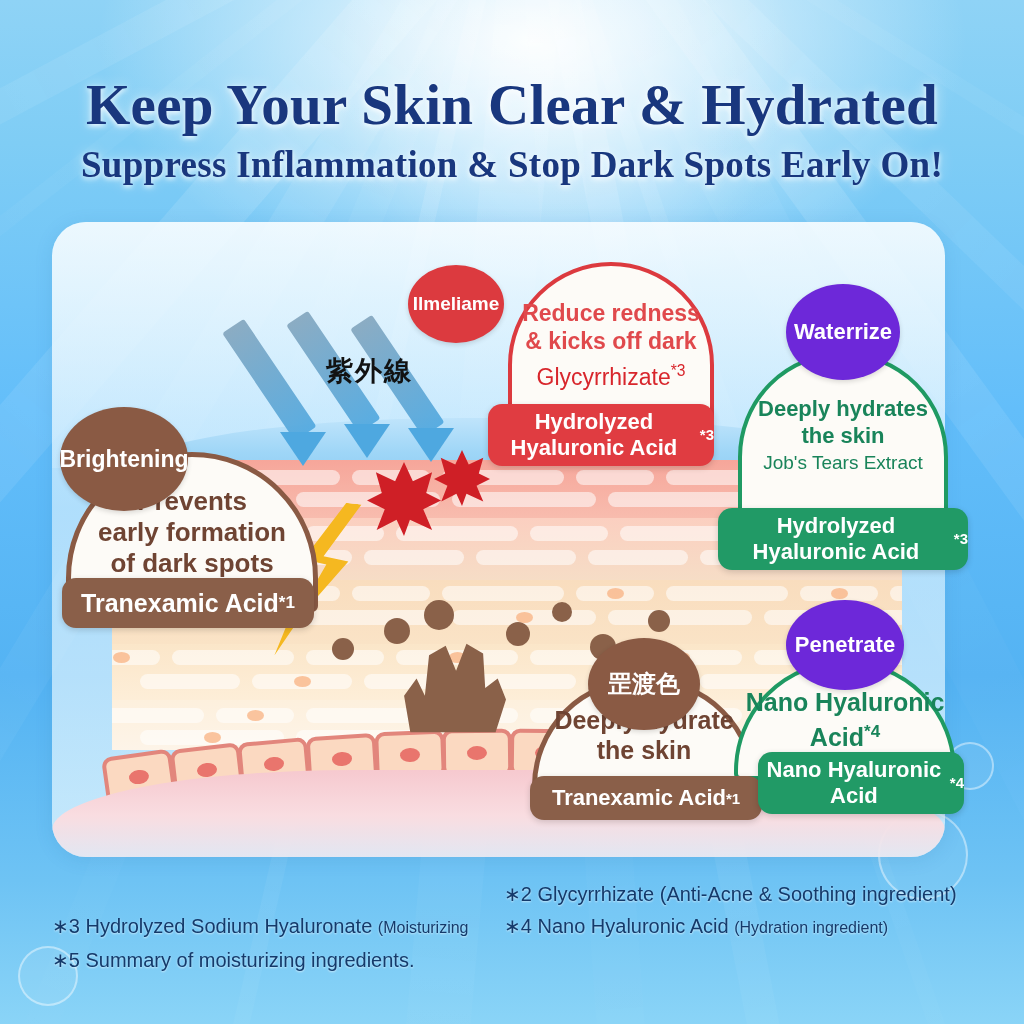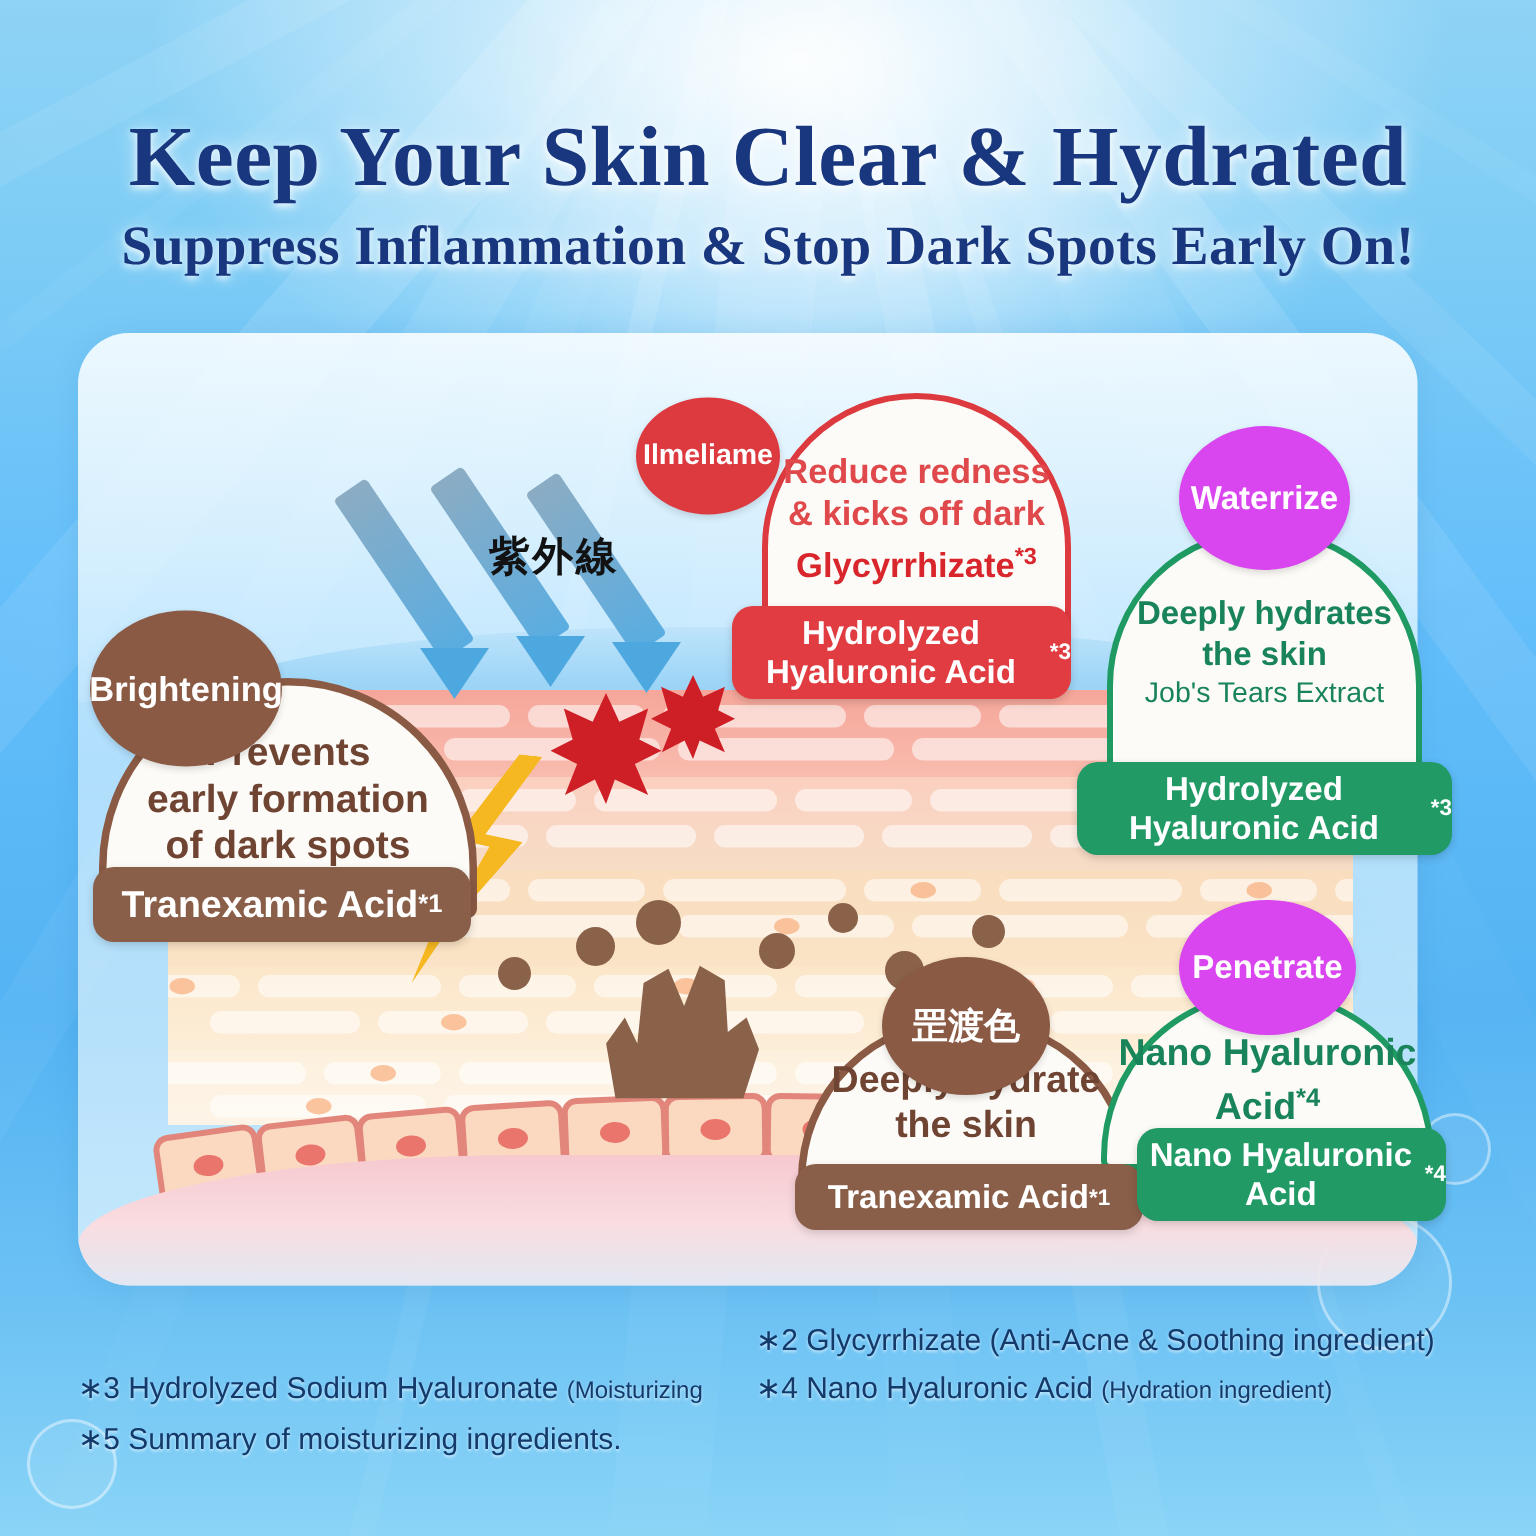--- a/index.html
+++ b/index.html
@@ -86,21 +86,21 @@
     text-align:center;background:#fdfbf7;z-index:2;box-sizing:border-box;}
   .banner{position:absolute;border-radius:14px;display:flex;align-items:center;justify-content:center;
     text-align:center;color:#fff;font-weight:700;z-index:4;box-shadow:0 2px 6px rgba(0,0,0,.16);}
   .sup{font-size:.68em;vertical-align:super;}
 
   
   .c-red .badge{background:#dc3a3f;}
   .c-red .dome{border:4px solid #dc3a3f;color:#e0494c;}
   .c-red .banner{background:#e03c41;}
   
-  .c-grn .badge{background:#d946ef;}
+  .c-grn .badge{background:#6d28d9;}
   .c-grn .dome{border:4px solid #1f9a63;color:#19845a;}
   .c-grn .banner{background:#219a66;}
   
   .c-brn .badge{background:#8a5a44;}
   .c-brn .dome{border:5px solid #8a5a44;color:#6f4433;}
   .c-brn .banner{background:#8a5f49;}
 
   
   .fn{position:absolute;color:#143a6b;font-size:20px;line-height:20px;white-space:nowrap;
     text-shadow:0 1px 2px rgba(255,255,255,.6);}
@@ -314,25 +314,25 @@
     <div class="banner" style="left:62px;top:578px;width:252px;height:50px;font-size:25px;">
       <span>Tranexamic Acid</span>
         <span class="sup">*1</span>
     </div>
   </div>
 
   <div class="callout c-red">
     <div class="dome" style="left:508px;top:262px;width:206px;height:170px;border-radius:103px 103px 6px 6px;font-size:23px;line-height:28px;font-weight:600;padding-bottom:4px;">
       <div>Reduce redness</div>
       <div>&amp; kicks off dark</div>
-      <div style="font-weight:700;color:#d8262c;margin-top:2px;">
+      <div style="font-weight:400;color:#d8262c;margin-top:2px;">
         <span>Glycyrrhizate</span><span class="sup">*3</span>
       </div>
     </div>
-    <div class="badge" style="left:424px;top:265px;width:96px;height:78px;font-size:19px;">Ilmeliame</div>
+    <div class="badge" style="left:408px;top:265px;width:96px;height:78px;font-size:19px;">Ilmeliame</div>
     <div class="banner" style="left:488px;top:404px;width:226px;height:62px;font-size:22px;line-height:26px;">
       <span>Hydrolyzed Hyaluronic Acid</span>
         <span class="sup">*3</span>
     </div>
   </div>
 
   <div class="callout c-grn">
     <div class="dome" style="left:738px;top:352px;width:210px;height:166px;border-radius:105px 105px 6px 6px;font-size:22px;line-height:27px;font-weight:700;">
       <div>Deeply hydrates</div>
       <div>the skin</div>

